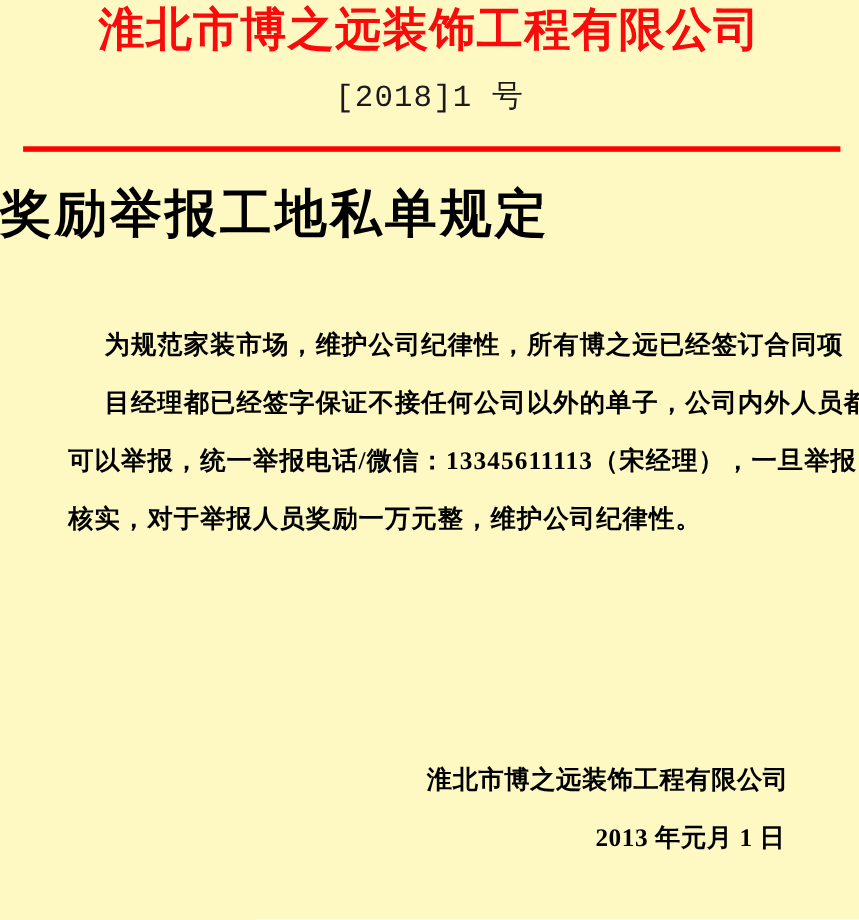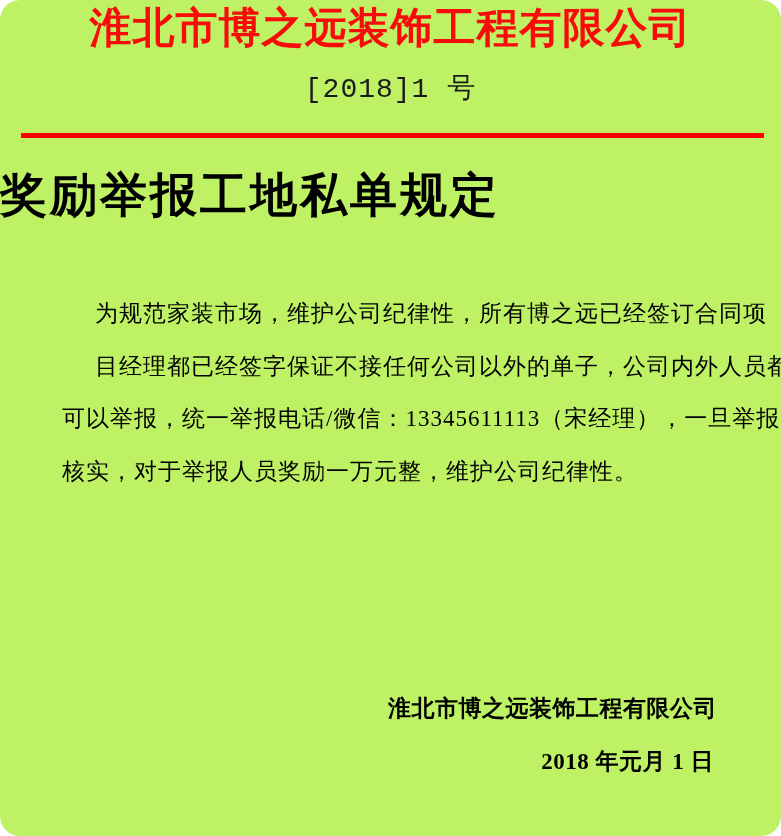--- a/index.html
+++ b/index.html
@@ -4,25 +4,24 @@
 <style>
   html, body {
     margin: 0;
     padding: 0;
     background: #ffffff;
   }
   .page {
     position: relative;
     width: 781px;
     height: 836px;
-    background: #bef264;
+    background: #fef9c3;
     overflow: hidden;
     font-family: "Liberation Serif", "DejaVu Serif", serif;
     color: #000000;
-    border-radius: 20px;
   }
   .letterhead {
     position: absolute;
     top: 2px;
     left: 0;
     width: 100%;
     text-align: center;
     font-size: 42px;
     line-height: 52px;
     font-weight: 900;
@@ -65,21 +64,21 @@
   }
   .doc-body {
     position: absolute;
     top: 288px;
     left: 62px;
     right: 58px;
   }
   .body-line {
     font-size: 23px;
     line-height: 52.5px;
-    font-weight: normal;
+    font-weight: bold;
     letter-spacing: 1px;
     color: #000000;
     white-space: nowrap;
   }
   .body-line.indent {
     padding-left: 33px;
   }
   .signature {
     position: absolute;
     top: 694px;
@@ -122,15 +121,15 @@
 
   <div class="doc-body">
     <div class="body-line indent">为规范家装市场，维护公司纪律性，所有博之远已经签订合同项</div>
     <div class="body-line indent">目经理都已经签字保证不接任何公司以外的单子，公司内外人员都</div>
     <div class="body-line">可以举报，统一举报电话/微信：13345611113（宋经理），一旦举报</div>
     <div class="body-line">核实，对于举报人员奖励一万元整，维护公司纪律性。</div>
   </div>
 
   <div class="signature">淮北市博之远装饰工程有限公司</div>
 
-  <div class="doc-date">2018 年元月 1 日</div>
+  <div class="doc-date">2013 年元月 1 日</div>
 
 </div>
 
 </body></html>

